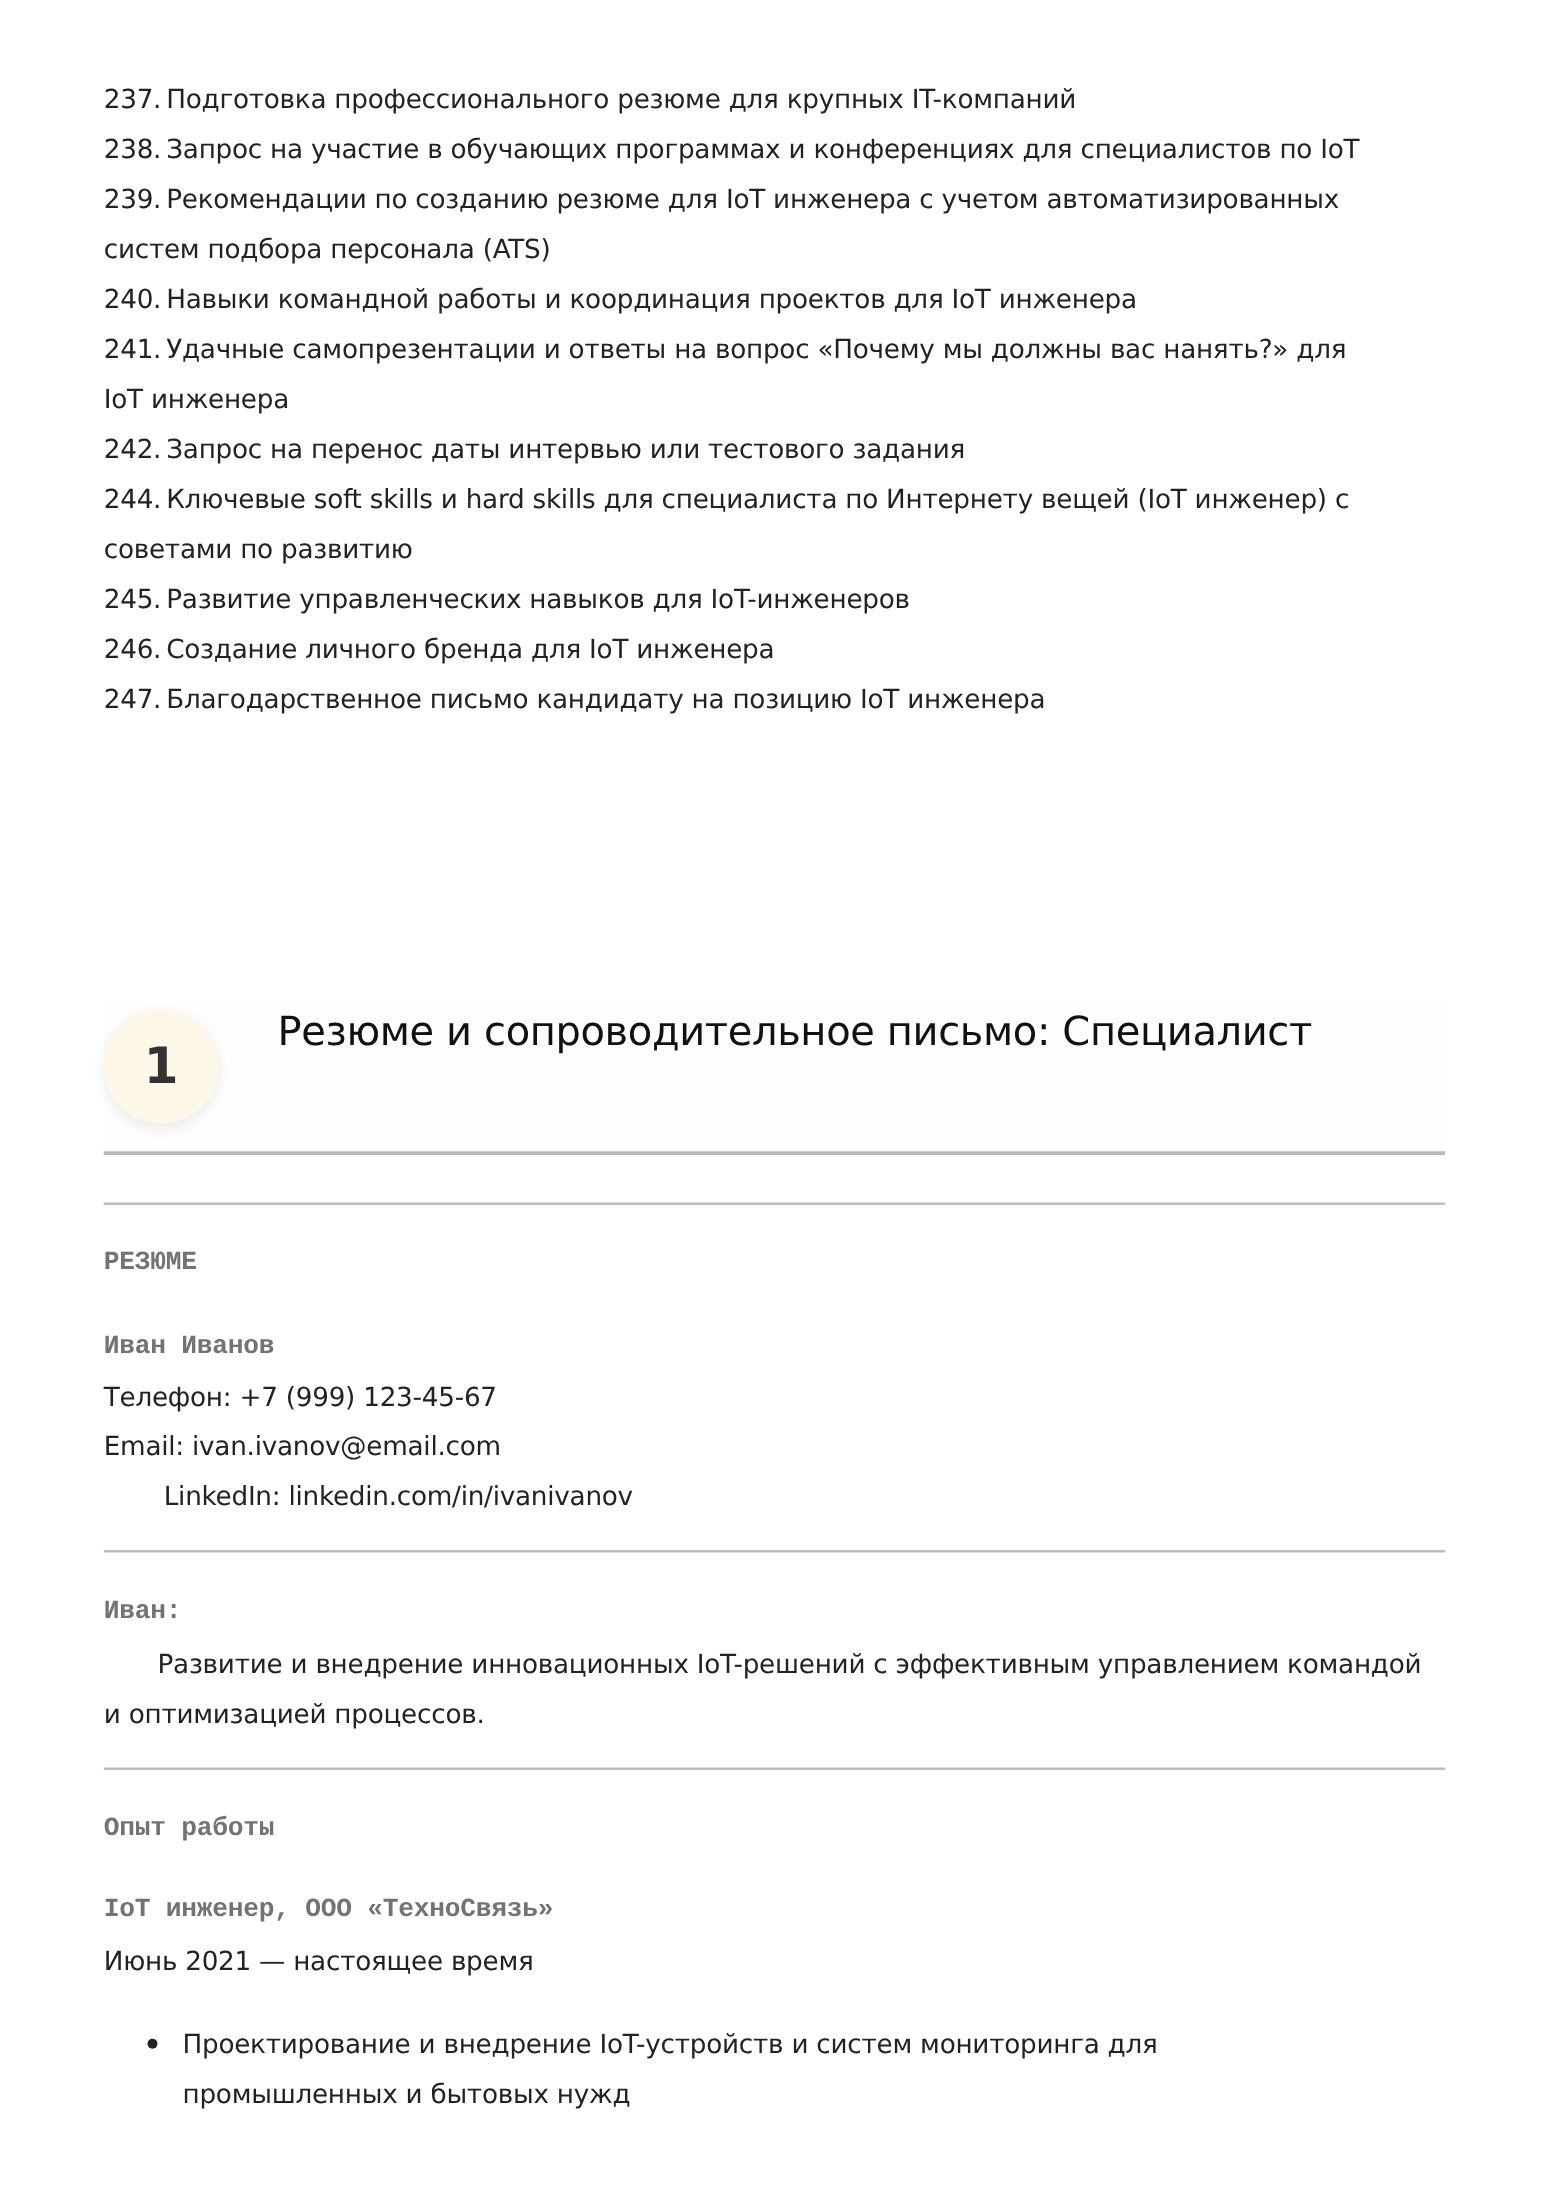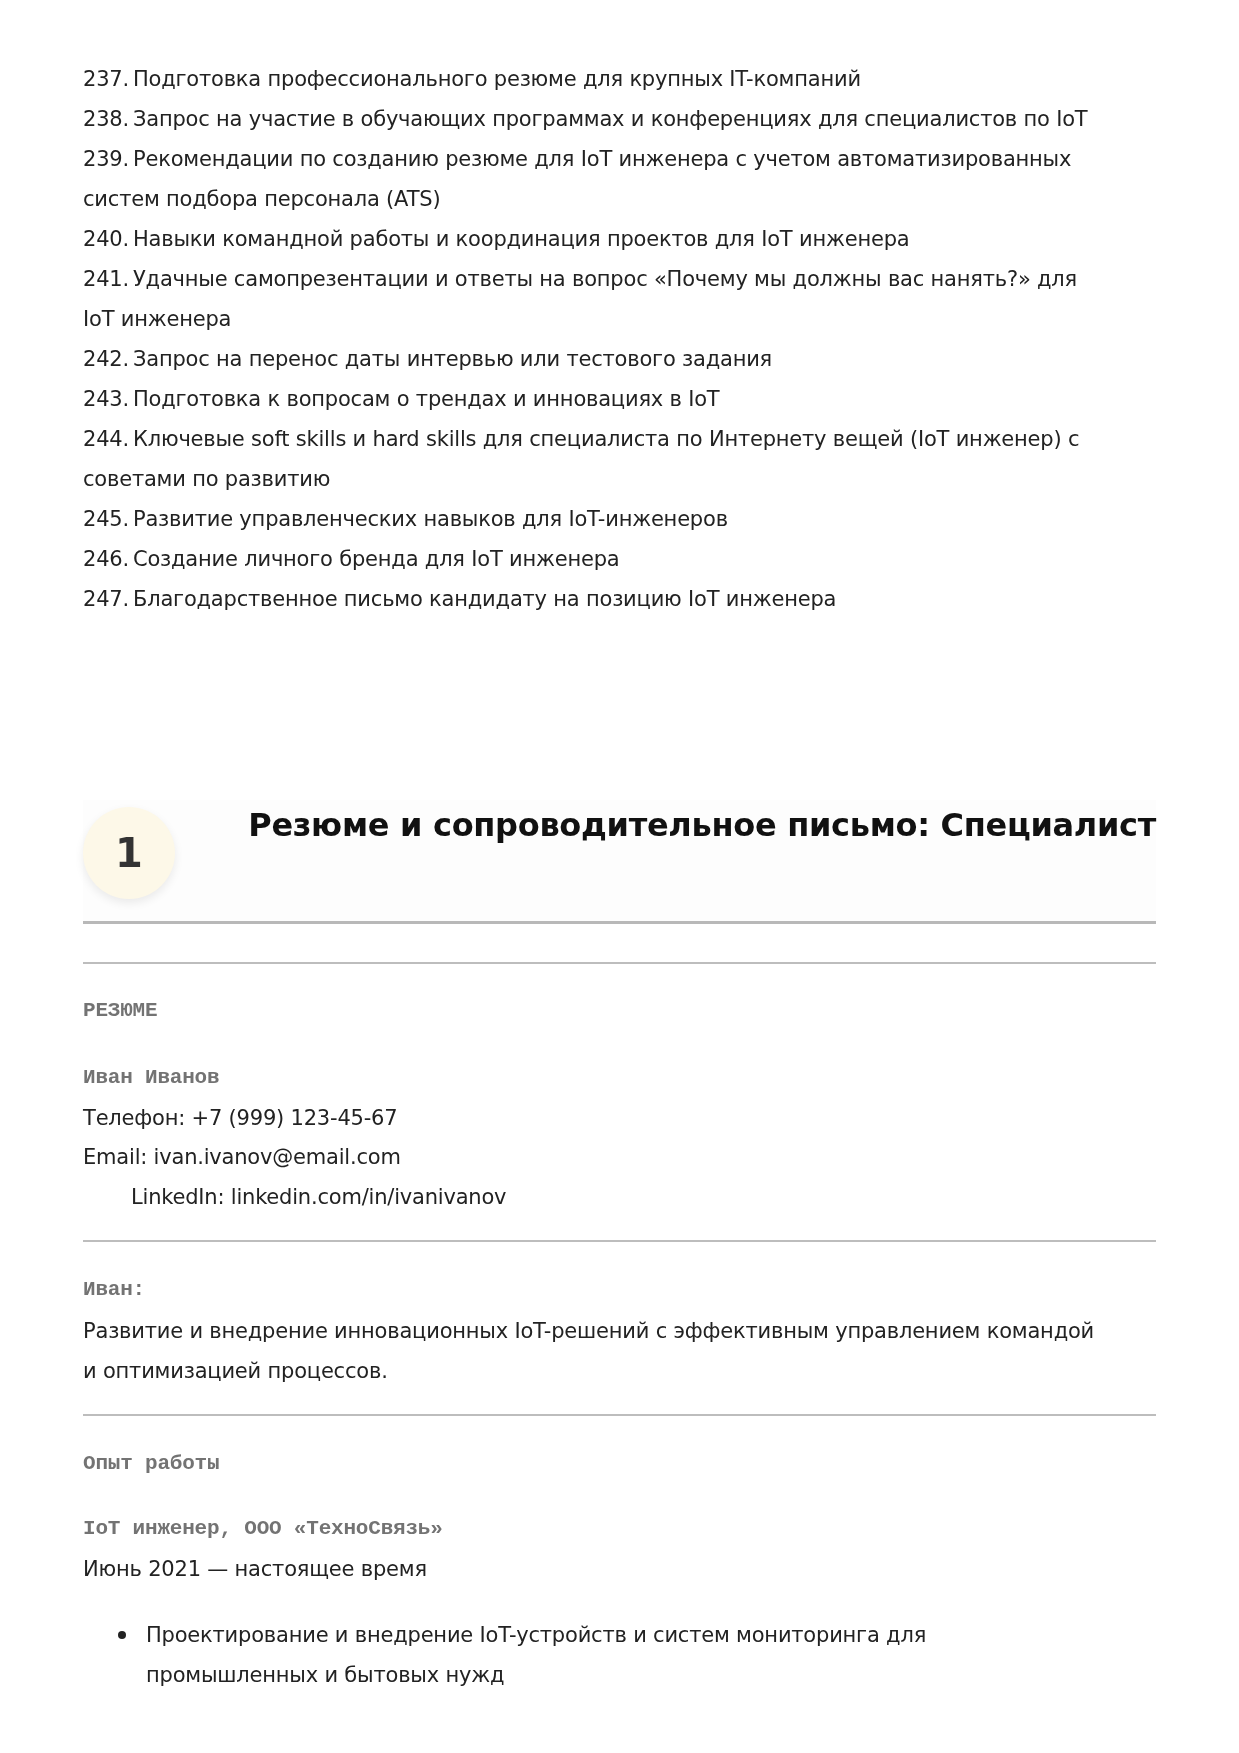--- a/index.html
+++ b/index.html
@@ -66,24 +66,23 @@
       color: #333;
     }
     .section-title {
       position: absolute;
       left: 139px;
       top: -6px;
       width: 934px;
       margin: 0;
       font-size: 32px;
       line-height: 62px;
-      font-weight: bold;
+      font-weight: normal;
       color: #111;
       letter-spacing: -0.3px;
-      text-align: right;
     }
     .rule-thick {
       position: absolute;
       left: 0;
       top: 921px;
       width: 1073px;
       height: 3px;
       background: #b8b8b8;
     }
     .rule {
@@ -136,21 +135,20 @@
 
   <ul class="topic-list">
     <li class="topic-item"><span class="num">237.</span><span>Подготовка профессионального резюме для крупных IT-компаний</span></li>
     <li class="topic-item"><span class="num">238.</span><span>Запрос на участие в обучающих программах и конференциях для специалистов по IoT</span></li>
     <li class="topic-item"><span class="num">239.</span><span>Рекомендации по созданию резюме для IoT инженера с учетом автоматизированных</span></li>
     <li class="topic-item"><span>систем подбора персонала (ATS)</span></li>
     <li class="topic-item"><span class="num">240.</span><span>Навыки командной работы и координация проектов для IoT инженера</span></li>
     <li class="topic-item"><span class="num">241.</span><span>Удачные самопрезентации и ответы на вопрос «Почему мы должны вас нанять?» для</span></li>
     <li class="topic-item"><span>IoT инженера</span></li>
     <li class="topic-item"><span class="num">242.</span><span>Запрос на перенос даты интервью или тестового задания</span></li>
-    <li class="topic-item"><span class="num">243.</span><span>Подготовка к вопросам о трендах и инновациях в IoT</span></li>
     <li class="topic-item"><span class="num">244.</span><span>Ключевые soft skills и hard skills для специалиста по Интернету вещей (IoT инженер) с</span></li>
     <li class="topic-item"><span>советами по развитию</span></li>
     <li class="topic-item"><span class="num">245.</span><span>Развитие управленческих навыков для IoT-инженеров</span></li>
     <li class="topic-item"><span class="num">246.</span><span>Создание личного бренда для IoT инженера</span></li>
     <li class="topic-item"><span class="num">247.</span><span>Благодарственное письмо кандидату на позицию IoT инженера</span></li>
   </ul>
 
   <div class="section-head">
     <div class="badge">1</div>
     <h2 class="section-title">
@@ -164,21 +162,21 @@
   <div class="txt bold" style="top:991px;">РЕЗЮМЕ</div>
 
   <div class="txt bold" style="top:1058px;">Иван Иванов</div>
   <div class="txt" style="top:1098px;">Телефон: +7 (999) 123-45-67</div>
   <div class="txt" style="top:1137px;">Email: ivan.ivanov@email.com</div>
   <div class="txt" style="top:1177px;margin-left:48px;">LinkedIn: linkedin.com/in/ivanivanov</div>
 
   <div class="rule" style="top:1240px;"></div>
 
   <div class="txt bold" style="top:1270px;">Иван:</div>
-  <div class="txt" style="top:1311px;">Развитие и внедрение инновационных IoT-решений с эффективным управлением командой</div>
+  <div class="txt" style="top:1311px;margin-left:43px;">Развитие и внедрение инновационных IoT-решений с эффективным управлением командой</div>
   <div class="txt" style="top:1351px;">и оптимизацией процессов.</div>
 
   <div class="rule" style="top:1414px;"></div>
 
   <div class="txt bold" style="top:1444px;">Опыт работы</div>
   <div class="txt bold" style="top:1509px;">IoT инженер, ООО «ТехноСвязь»</div>
   <div class="txt" style="top:1549px;">Июнь 2021 — настоящее время</div>
 
   <div class="bullet-item">
     <span class="bullet-dot"></span>

